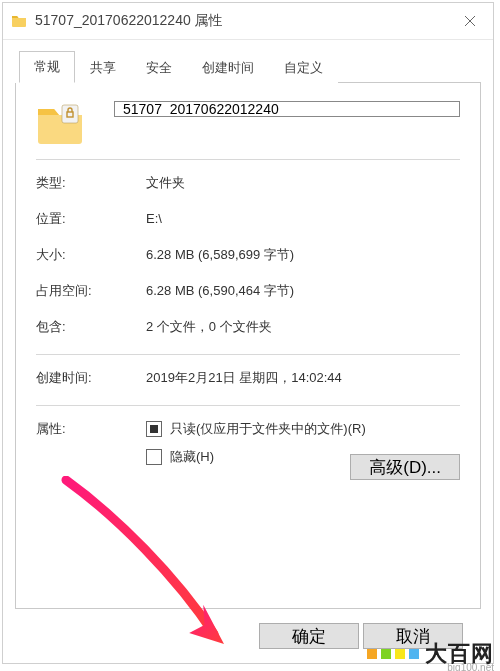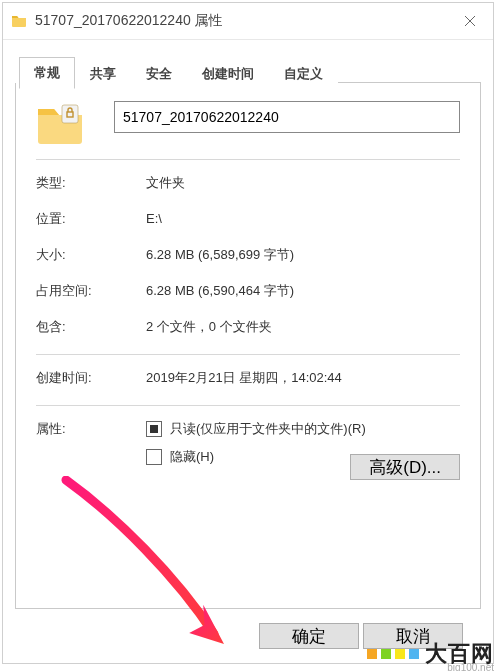--- a/index.html
+++ b/index.html
@@ -4,26 +4,26 @@
 <style>
   html,body{margin:0;padding:0;font-family:"Microsoft YaHei","Segoe UI",Tahoma,sans-serif;font-size:13px;color:#333;background:#fff;}
   .canvas{position:relative;width:500px;height:671px;overflow:hidden;background:#fff;}
   .window{width:490px;height:660px;margin:2px;border:1px solid #cfcfcf;background:#fff;display:flex;flex-direction:column;}
   .titlebar{height:36px;display:flex;align-items:center;padding:0 0 0 8px;border-bottom:1px solid #e8e8e8;justify-content:space-between;}
   .title-icon{width:16px;height:16px;margin-right:8px;display:flex;align-items:center;justify-content:center;}
   .title-text{flex:1;font-size:14px;color:#444;}
   .close-btn{width:46px;height:36px;display:flex;align-items:center;justify-content:center;color:#888;font-size:16px;font-weight:300;}
   .body{flex:1;padding:10px 12px 0 12px;display:flex;flex-direction:column;}
   .tabs{display:flex;align-items:flex-end;border-bottom:1px solid #c9c9c9;margin-left:4px;}
-  .tab{padding:6px 14px;font-size:13px;color:#444;border:1px solid transparent;border-bottom:none;position:relative;top:7px;background:#fff;font-weight:bold;}
+  .tab{padding:6px 14px;font-size:13px;color:#444;border:1px solid transparent;border-bottom:none;position:relative;top:1px;background:#fff;}
   .tab.active{border-color:#c9c9c9;border-bottom:1px solid #fff;}
   .panel{flex:1;border:1px solid #c9c9c9;border-top:none;padding:18px 20px 10px 20px;overflow:hidden;}
   .row-header{display:flex;align-items:flex-start;margin-bottom:12px;}
   .folder-icon{width:48px;height:44px;margin-right:30px;margin-top:2px;}
-  .name-input{flex:1;height:32px;border:1px solid #888;padding:2px 8px;font-size:14px;font-family:inherit;box-sizing:border-box;}
+  .name-input{flex:1;height:16px;border:1px solid #888;padding:2px 8px;font-size:14px;font-family:inherit;box-sizing:border-box;}
   .sep{height:0;border-top:1px solid #d8d8d8;margin:8px 0 14px 0;}
   .prow{display:flex;margin-bottom:18px;line-height:18px;}
   .plabel{width:110px;color:#333;}
   .pval{flex:1;color:#333;}
   .attr-row{display:flex;margin-bottom:10px;}
   .attr-opts{flex:1;}
   .cb-row{display:flex;align-items:center;margin-bottom:10px;}
   .cb{width:14px;height:14px;border:1px solid #666;margin-right:8px;display:flex;align-items:center;justify-content:center;background:#fff;}
   .cb.indet::after{content:"";display:block;width:8px;height:8px;background:#333;}
   .adv-row{display:flex;justify-content:flex-end;margin-top:-32px;}

